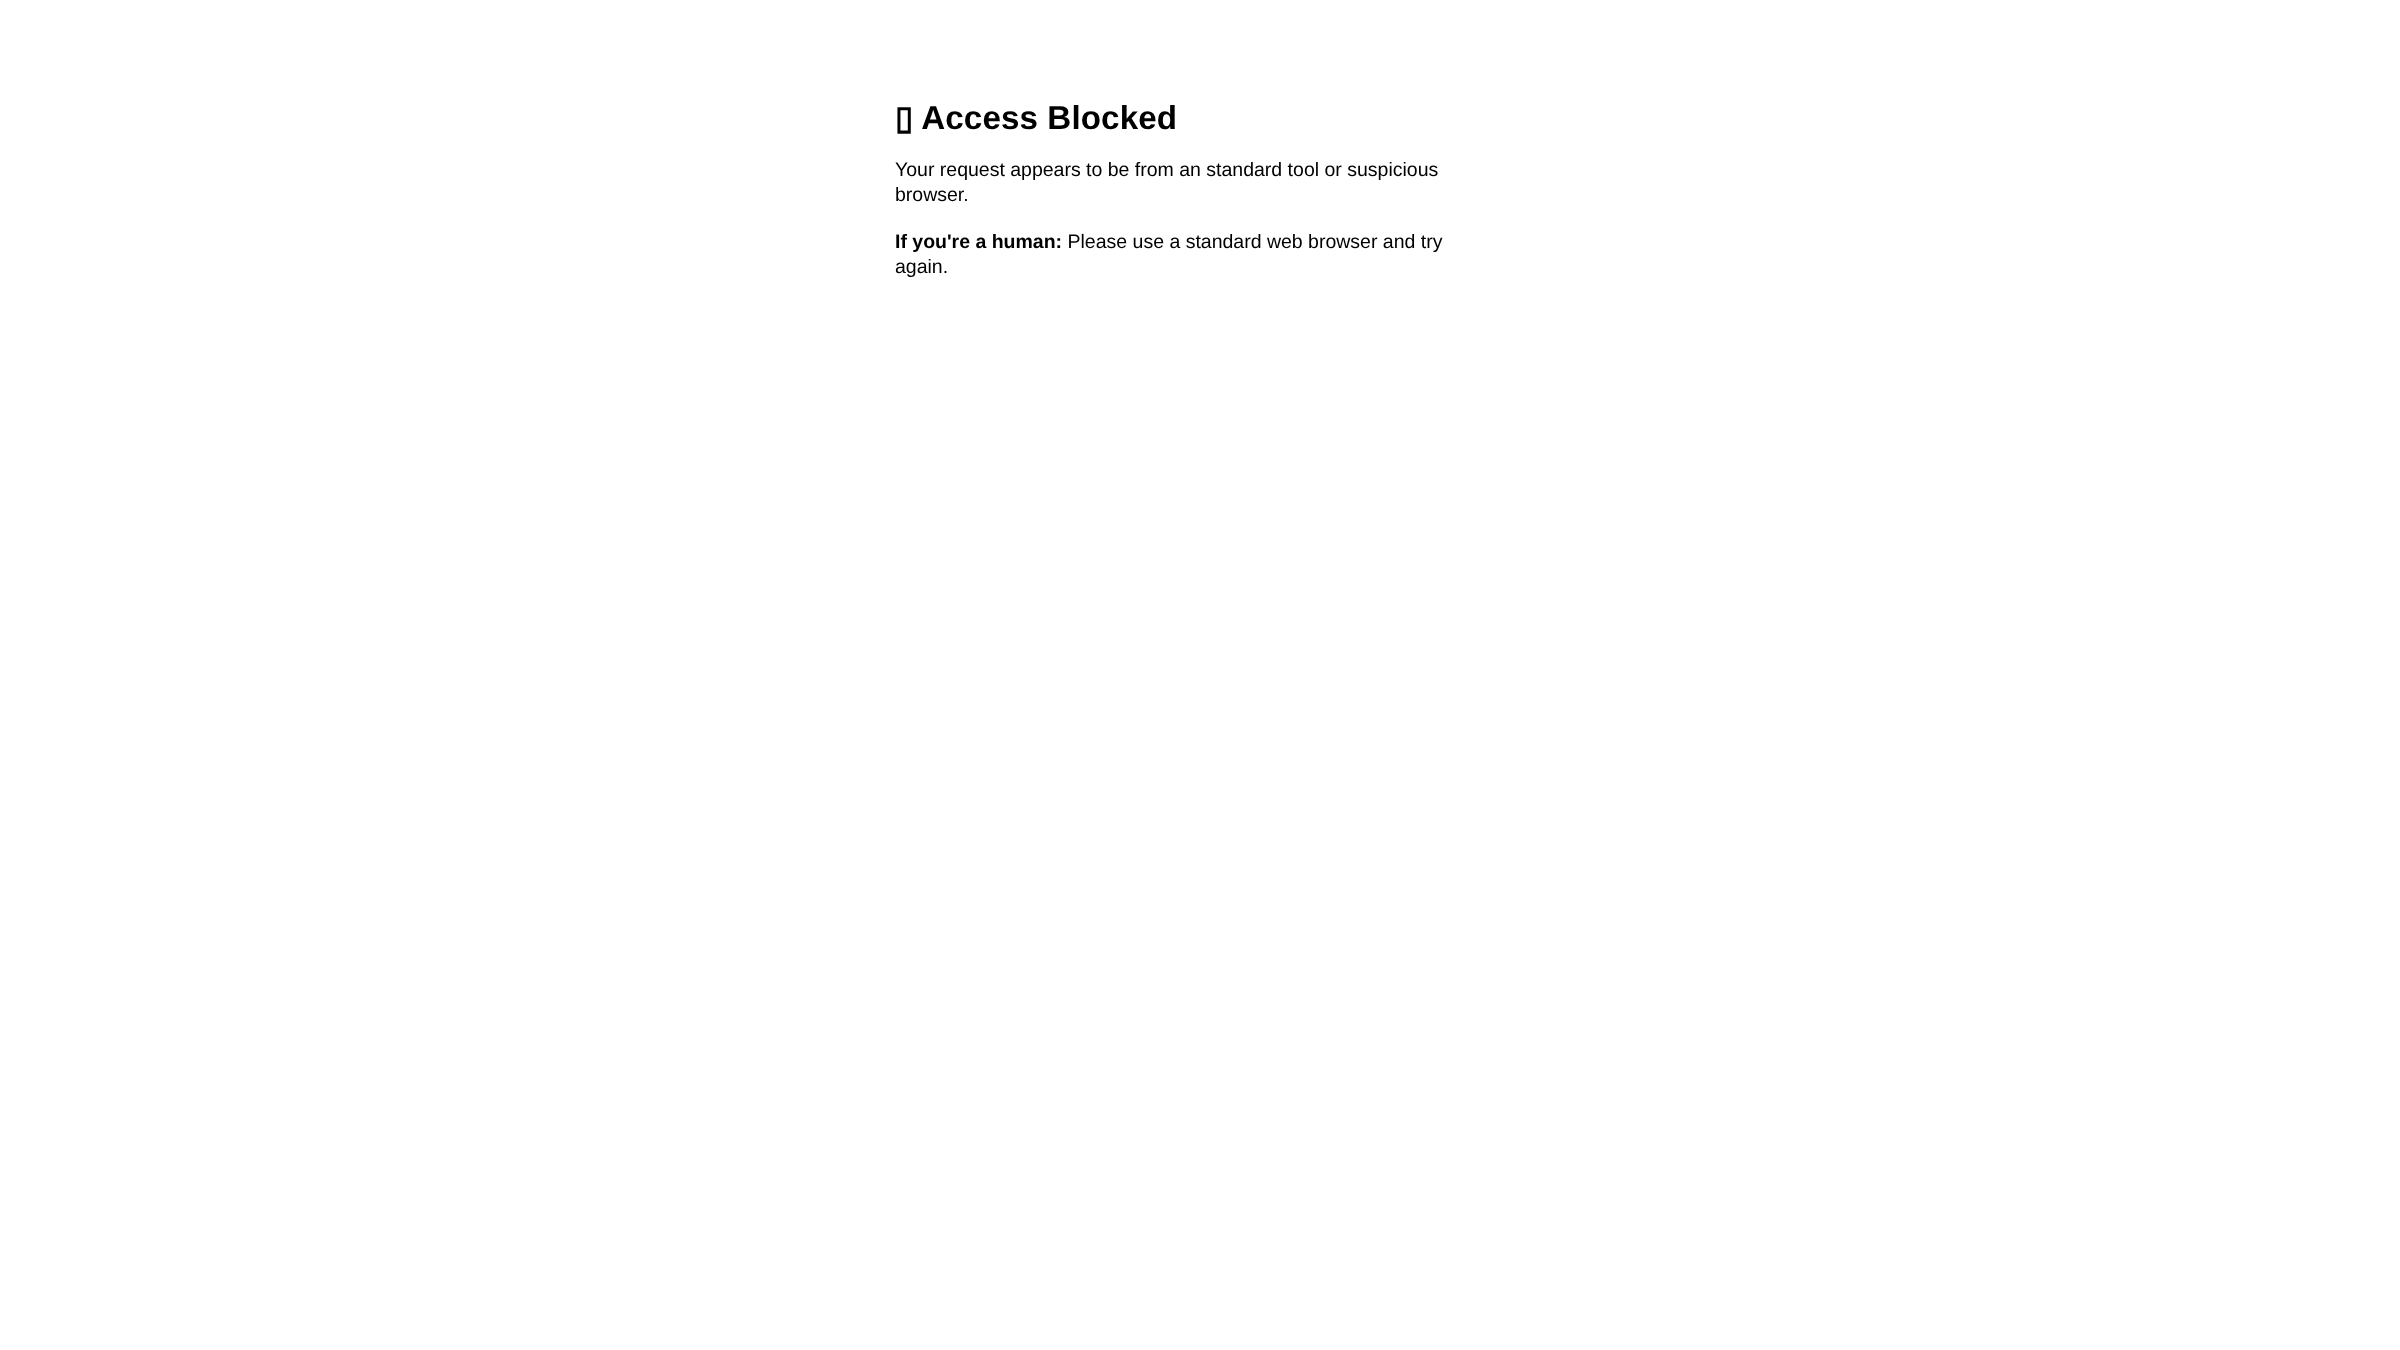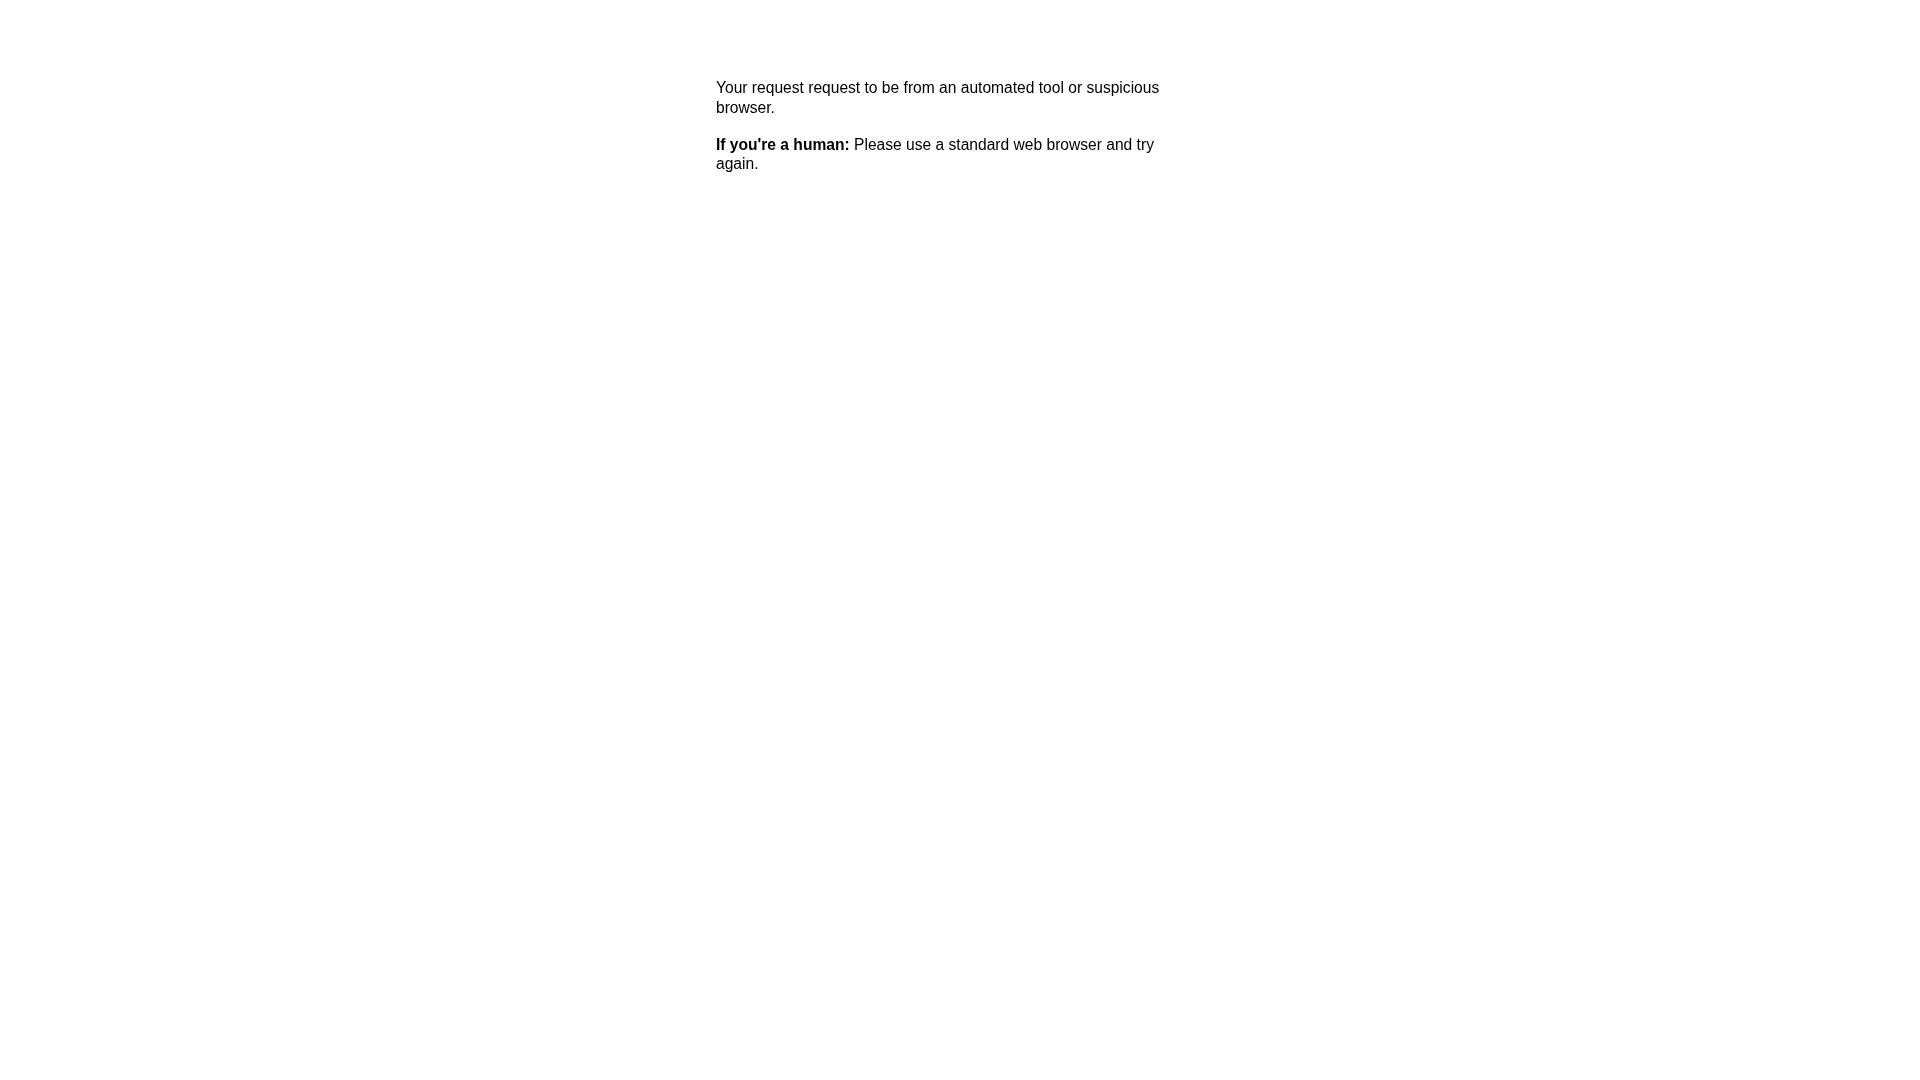--- a/index.html
+++ b/index.html
@@ -53,19 +53,20 @@
   .para .lead {
     font-weight: bold;
   }
 </style>
 </head>
 <body>
 
 <div class="page">
   <div class="content">
 
+    <h1 class="block-title"><span class="glyph">▯</span><span>Access Blocked</span></h1>
 
-    <p class="para">Your request request to be from an automated tool or suspicious browser.</p>
+    <p class="para">Your request appears to be from an standard tool or suspicious browser.</p>
 
     <p class="para"><span class="lead">If you're a human:</span><span> Please use a standard web browser and try again.</span></p>
 
   </div>
 </div>
 
 </body></html>

